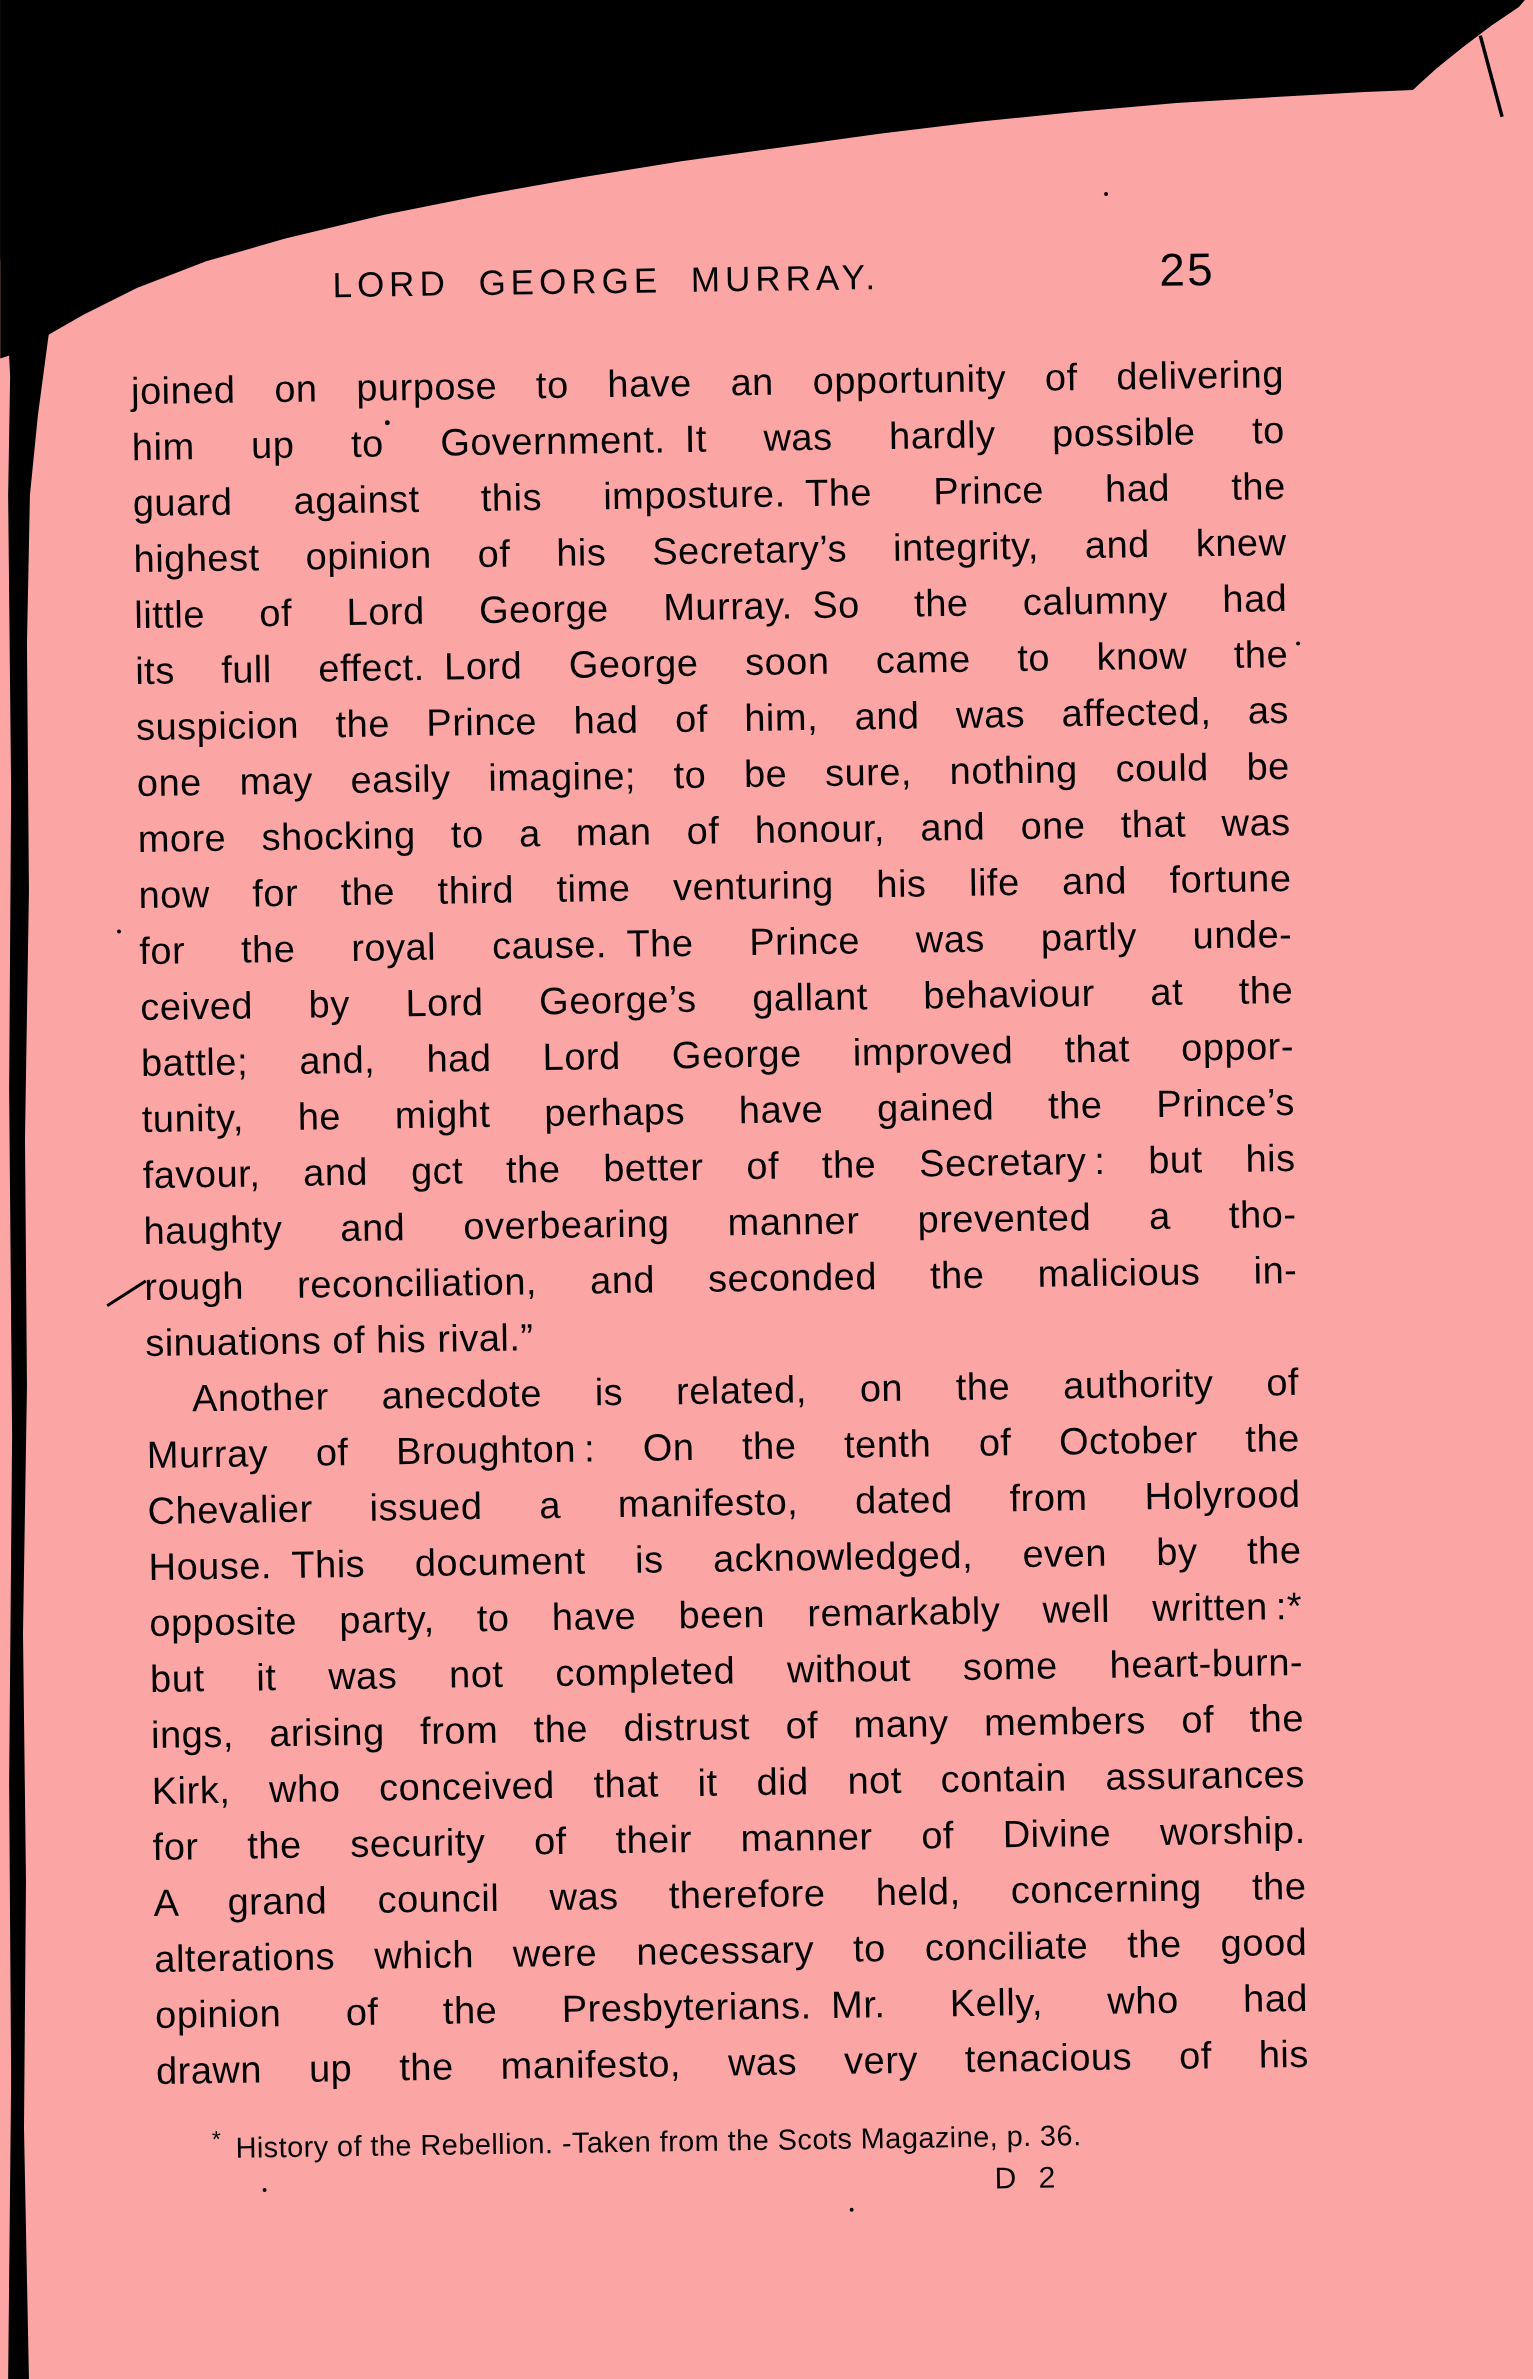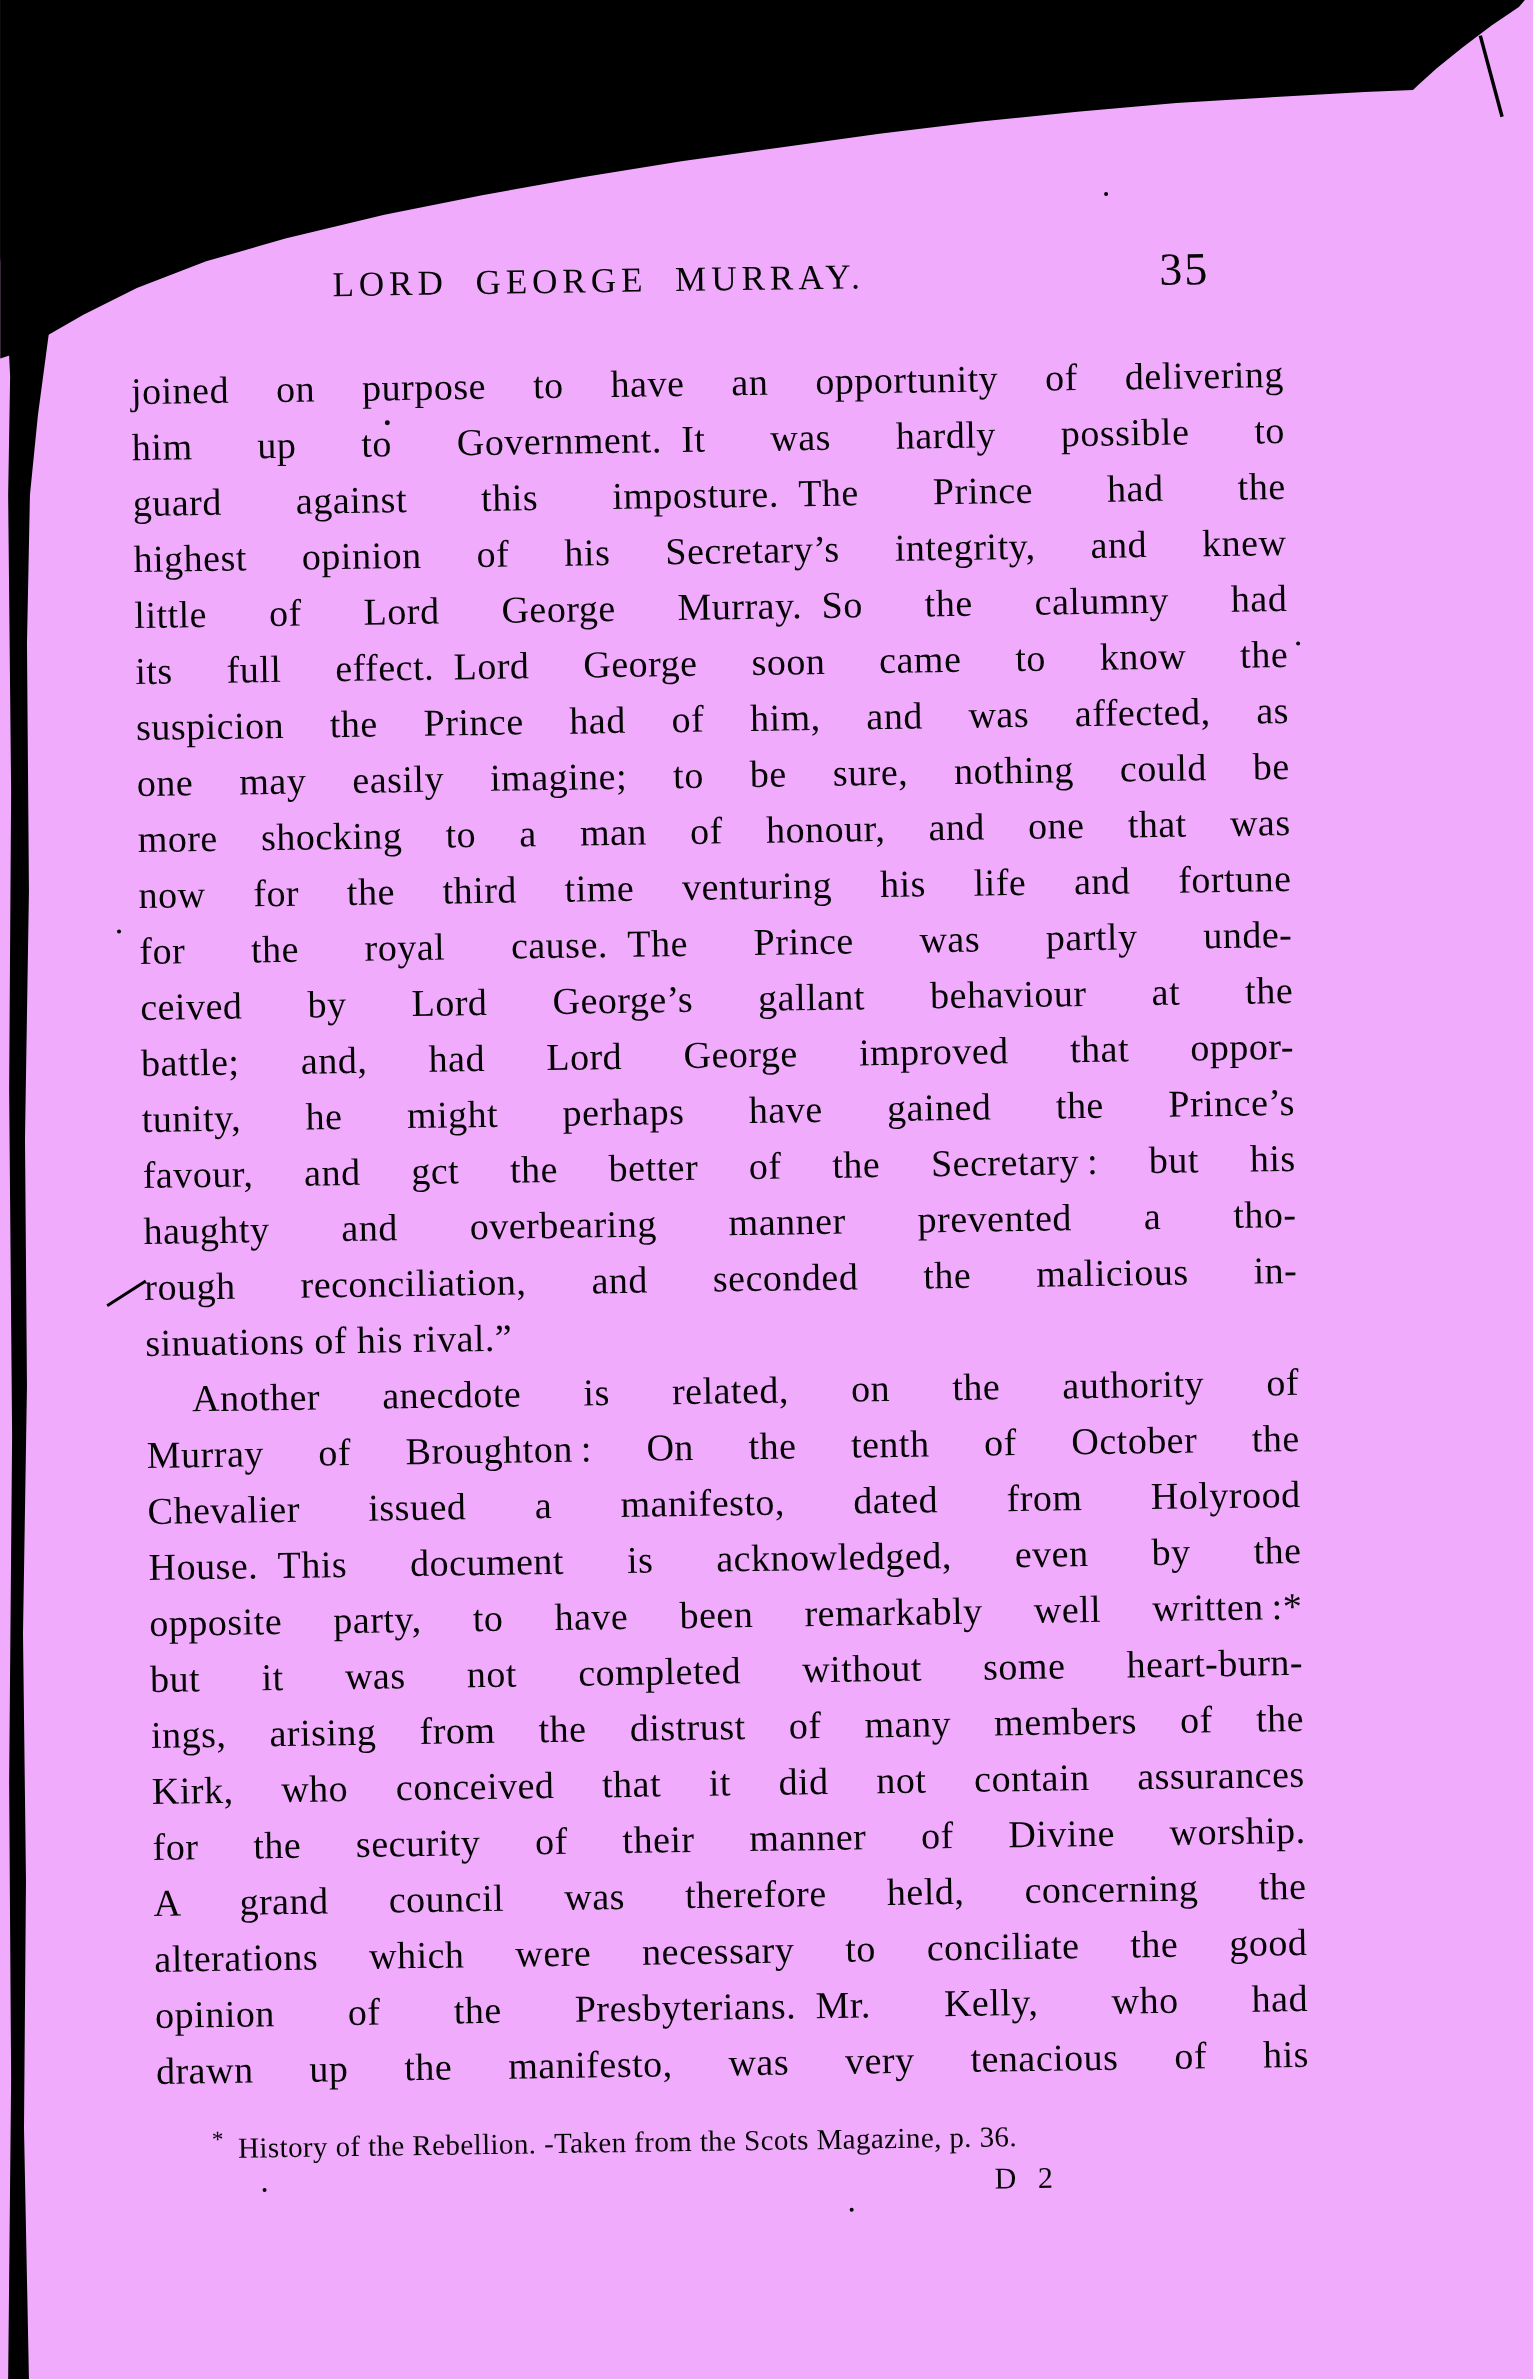--- a/index.html
+++ b/index.html
@@ -1,22 +1,22 @@
 <!DOCTYPE html>
 <html><head>
 <meta charset="utf-8">
 <style>
   html, body { margin: 0; padding: 0; }
   .page {
     position: relative;
     width: 1534px;
     height: 2379px;
-    background: #f0abfc;
+    background: #fca5a5;
     overflow: hidden;
-    font-family: Liberation Serif, serif;
+    font-family: Liberation Sans, sans-serif;
     color: #050505;
   }
   .artifacts {
     position: absolute;
     left: 0; top: 0;
     width: 1534px; height: 2379px;
     pointer-events: none;
   }
   .content {
     position: absolute;
@@ -91,21 +91,21 @@
     <circle cx="1311" cy="650" r="2" fill="#000000"></circle>
     <circle cx="120" cy="941" r="2" fill="#000000"></circle>
     <circle cx="267" cy="2212" r="2" fill="#000000"></circle>
     <circle cx="860" cy="2232" r="2" fill="#000000"></circle>
   </svg>
 
   <div class="content">
 
     <div class="header">
       <span class="running-title">LORD GEORGE MURRAY.</span>
-      <span class="page-number">35</span>
+      <span class="page-number">25</span>
     </div>
 
     <div class="body-text">
       <div class="line">joined on purpose to have an opportunity of delivering</div>
       <div class="line">him up to Government. It was hardly possible to</div>
       <div class="line">guard against this imposture. The Prince had the</div>
       <div class="line">highest opinion of his Secretary’s integrity, and knew</div>
       <div class="line">little of Lord George Murray. So the calumny had</div>
       <div class="line">its full effect. Lord George soon came to know the</div>
       <div class="line">suspicion the Prince had of him, and was affected, as</div>

